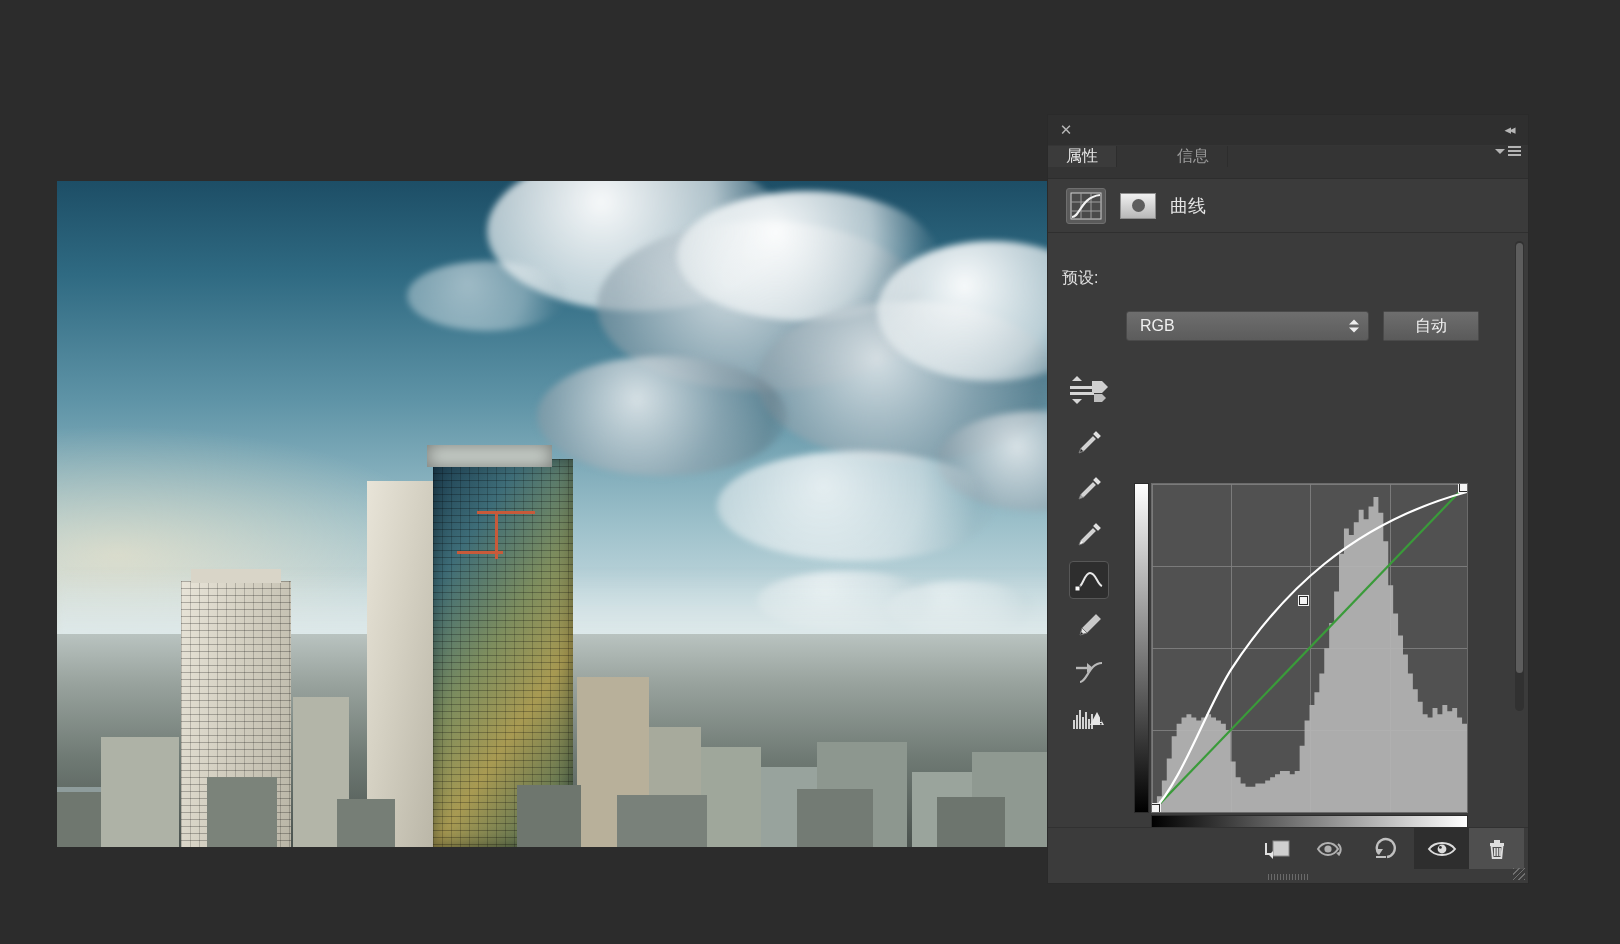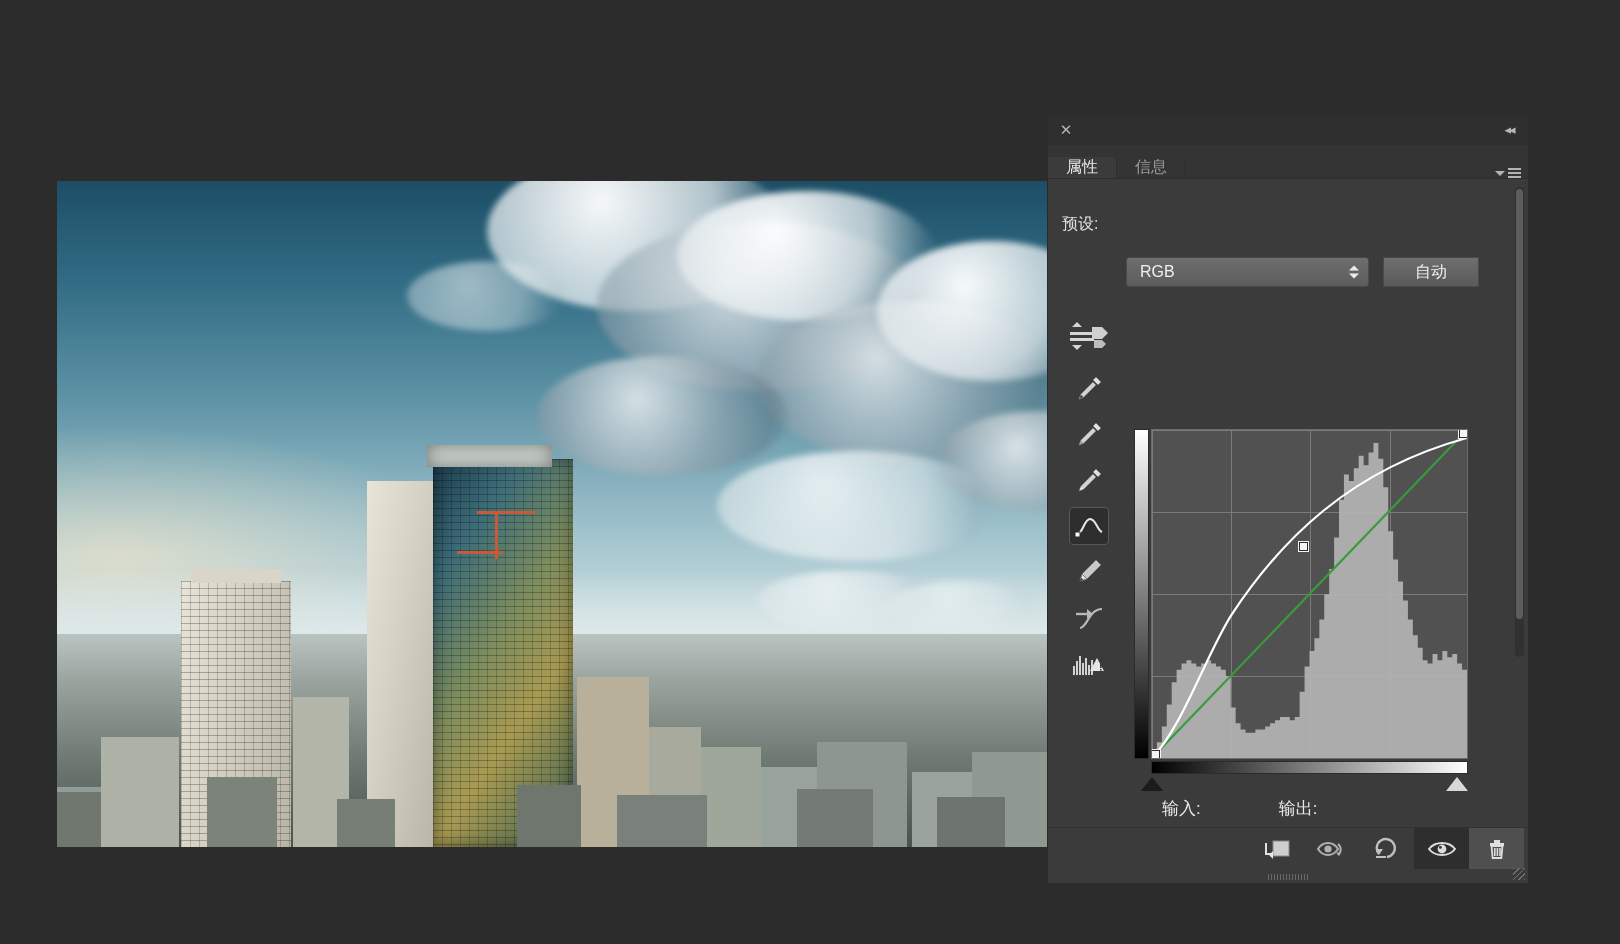--- a/index.html
+++ b/index.html
@@ -104,21 +104,22 @@
     cursor: pointer;
   }
 
   
   #tabstrip {
     position: relative;
     height: 33px;
     background: #343434;
     border-bottom: 1px solid #2d2d2d;
     display: flex;
-    align-items: flex-end;
+    align-items: flex-start;
+    gap: 42px;
   }
   .tab {
     padding: 0 18px;
     display: flex; align-items: center;
     font-size: 16px;
     color: #9b9b9b;
     background: #343434;
     border-right: 1px solid #2d2d2d;
     cursor: pointer;
     white-space: nowrap;
@@ -442,20 +443,38 @@
       <div id="tab-menu">
         <span class="tri"></span>
         <span class="bars">
             <i></i>
             <i></i>
             <i></i>
           </span>
       </div>
     </div>
 
+    <div id="adj-header">
+      <div id="curve-thumb">
+        <svg width="32" height="28" viewBox="0 0 32 28">
+          <rect x="1" y="1" width="30" height="26" fill="#4a4a4a" stroke="#cfcfcf" stroke-width="1"></rect>
+          <g stroke="#9d9d9d" stroke-width="1">
+            <line x1="11" y1="1" x2="11" y2="27"></line>
+            <line x1="21" y1="1" x2="21" y2="27"></line>
+            <line x1="1" y1="10" x2="31" y2="10"></line>
+            <line x1="1" y1="19" x2="31" y2="19"></line>
+          </g>
+          <path d="M2 25 C10 25, 11 5, 30 3" fill="none" stroke="#f2f2f2" stroke-width="2.2"></path>
+        </svg>
+      </div>
+      <div id="mask-thumb">
+        <span class="dot"></span>
+      </div>
+      <div id="adj-title">曲线</div>
+    </div>
 
     <div id="panel-body">
 
       <div id="panel-scrollbar">
         <div class="thumb"></div>
       </div>
 
       <div id="preset-row">
         <span id="preset-label">预设:</span>
       </div>

